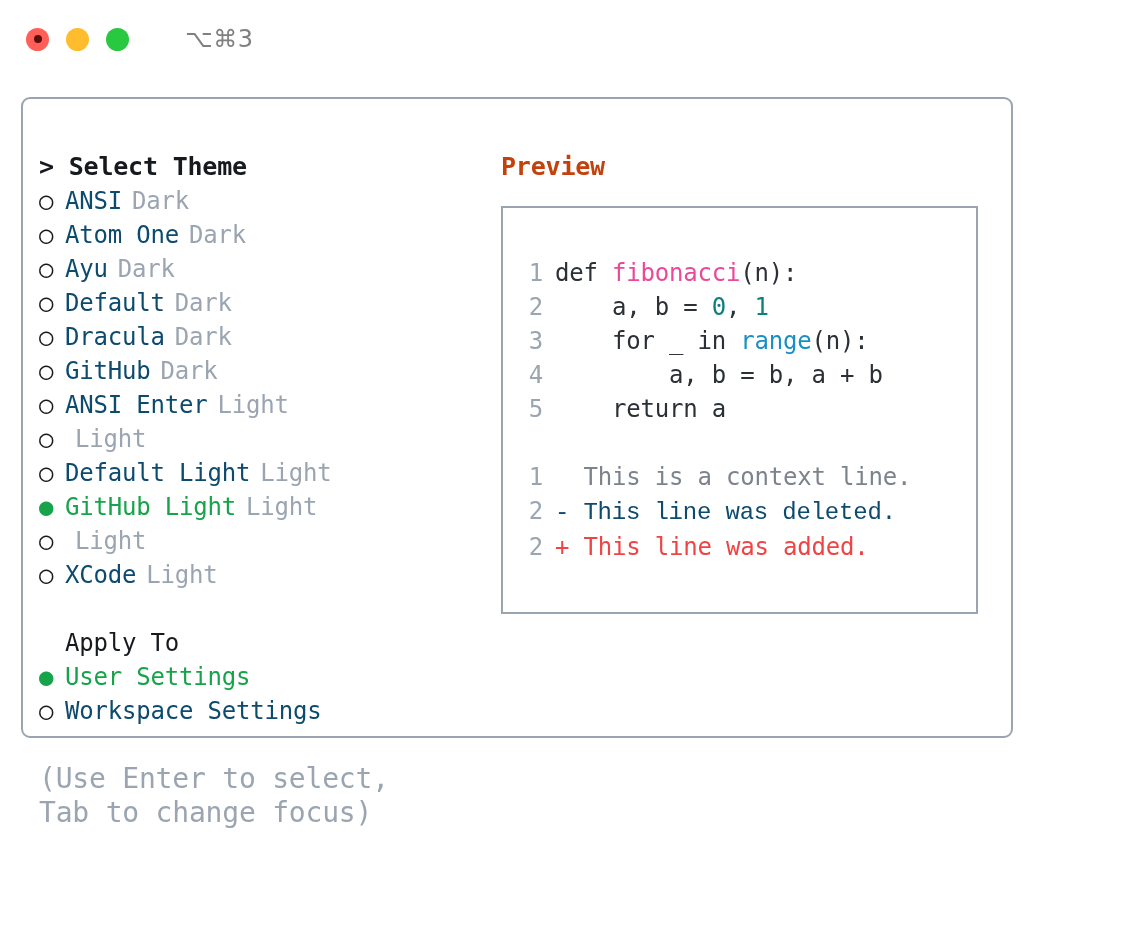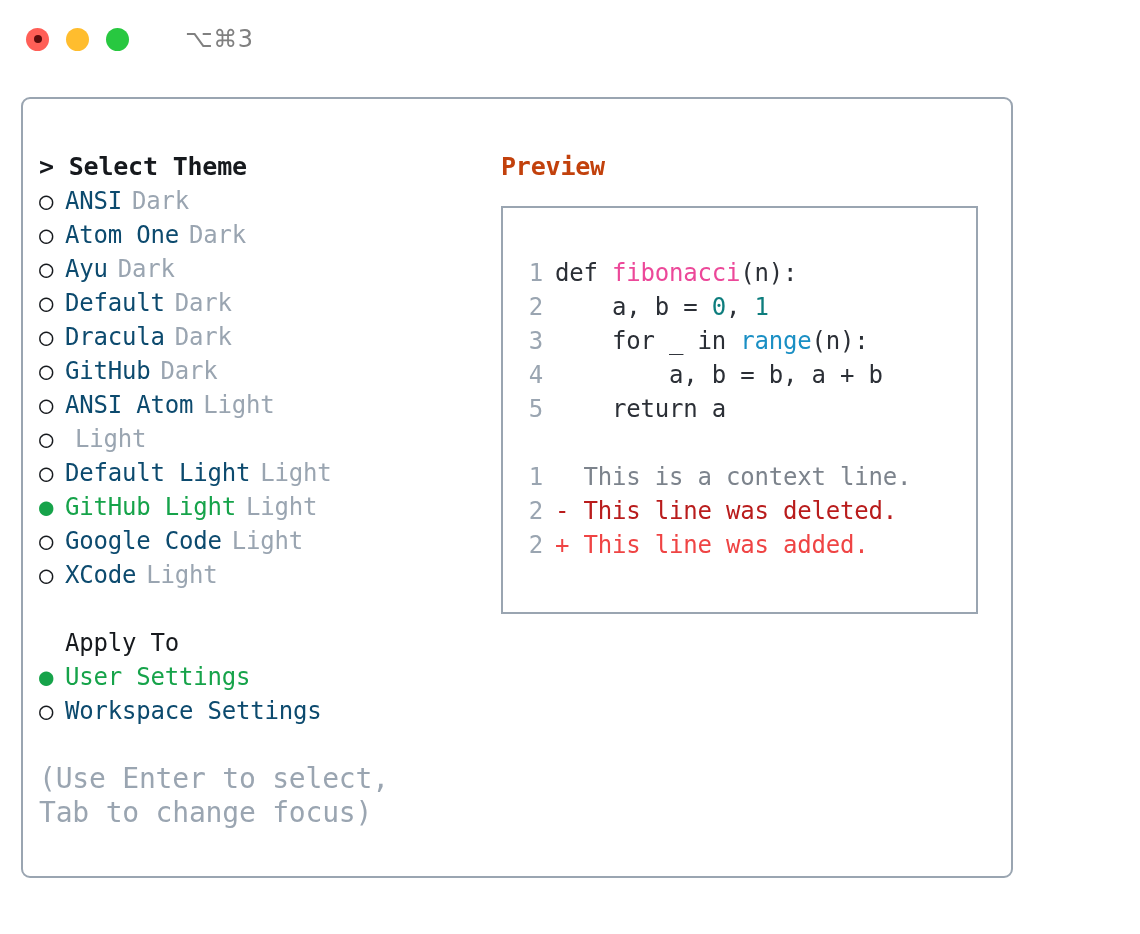--- a/index.html
+++ b/index.html
@@ -73,21 +73,21 @@
     font-family: "DejaVu Sans", "Liberation Sans", sans-serif;
     white-space: nowrap;
   }
 
   
   .panel {
     position: absolute;
     left: 21px;
     top: 97px;
     width: 992px;
-    height: 781px;
+    height: 641px;
     border: 2px solid #9aa5b1;
     border-radius: 9px;
     box-sizing: border-box;
     background: #ffffff;
   }
 
   .panel-inner {
     position: absolute;
     left: 0;
     top: 0;
@@ -198,21 +198,21 @@
   .code-text { color: #2b2f36; }
 
   .tok-fn    { color: #ec4899; }
   .tok-num   { color: #0d7d7d; }
   .tok-build { color: #1a8fc4; }
 
   .diff-gap { height: 34px; }
 
   .diff-line { }
   .diff-context .code-text { color: #7c838c; }
-  .diff-del .code-text { color: #b91c1c; }
+  .diff-del .code-text { color: #0c4a6e; font-family: Liberation Mono, monospace; }
   .diff-add .code-text { color: #ef4444; }
 </style>
 </head>
 <body>
 
 <div class="window">
 
   <div class="titlebar">
     <div class="lights">
       <span class="light light-red"></span>
@@ -227,25 +227,25 @@
 
       <div class="left-col">
         <div class="section-header">&gt; Select Theme</div>
         <div id="theme-list">
             <div class="opt-row"><span class="marker">○</span><span class="opt-label">ANSI</span><span class="opt-tag">Dark</span></div>
             <div class="opt-row"><span class="marker">○</span><span class="opt-label">Atom One</span><span class="opt-tag">Dark</span></div>
             <div class="opt-row"><span class="marker">○</span><span class="opt-label">Ayu</span><span class="opt-tag">Dark</span></div>
             <div class="opt-row"><span class="marker">○</span><span class="opt-label">Default</span><span class="opt-tag">Dark</span></div>
             <div class="opt-row"><span class="marker">○</span><span class="opt-label">Dracula</span><span class="opt-tag">Dark</span></div>
             <div class="opt-row"><span class="marker">○</span><span class="opt-label">GitHub</span><span class="opt-tag">Dark</span></div>
-            <div class="opt-row"><span class="marker">○</span><span class="opt-label">ANSI Atom</span><span class="opt-tag">Light</span></div>
+            <div class="opt-row"><span class="marker">○</span><span class="opt-label">ANSI Enter</span><span class="opt-tag">Light</span></div>
             <div class="opt-row"><span class="marker">○</span><span class="opt-tag">Light</span></div>
             <div class="opt-row"><span class="marker">○</span><span class="opt-label">Default Light</span><span class="opt-tag">Light</span></div>
             <div class="opt-row selected"><span class="marker">●</span><span class="opt-label">GitHub Light</span><span class="opt-tag">Light</span></div>
-            <div class="opt-row"><span class="marker">○</span><span class="opt-label">Google Code</span><span class="opt-tag">Light</span></div>
+            <div class="opt-row"><span class="marker">○</span><span class="opt-tag">Light</span></div>
             <div class="opt-row"><span class="marker">○</span><span class="opt-label">XCode</span><span class="opt-tag">Light</span></div>
           </div>
 
         <div class="subsection">
           <div class="subsection-header">Apply To</div>
           <div id="apply-list">
               <div class="opt-row selected"><span class="marker">●</span><span class="opt-label">User Settings</span></div>
               <div class="opt-row"><span class="marker">○</span><span class="opt-label">Workspace Settings</span></div>
             </div>
         </div>

